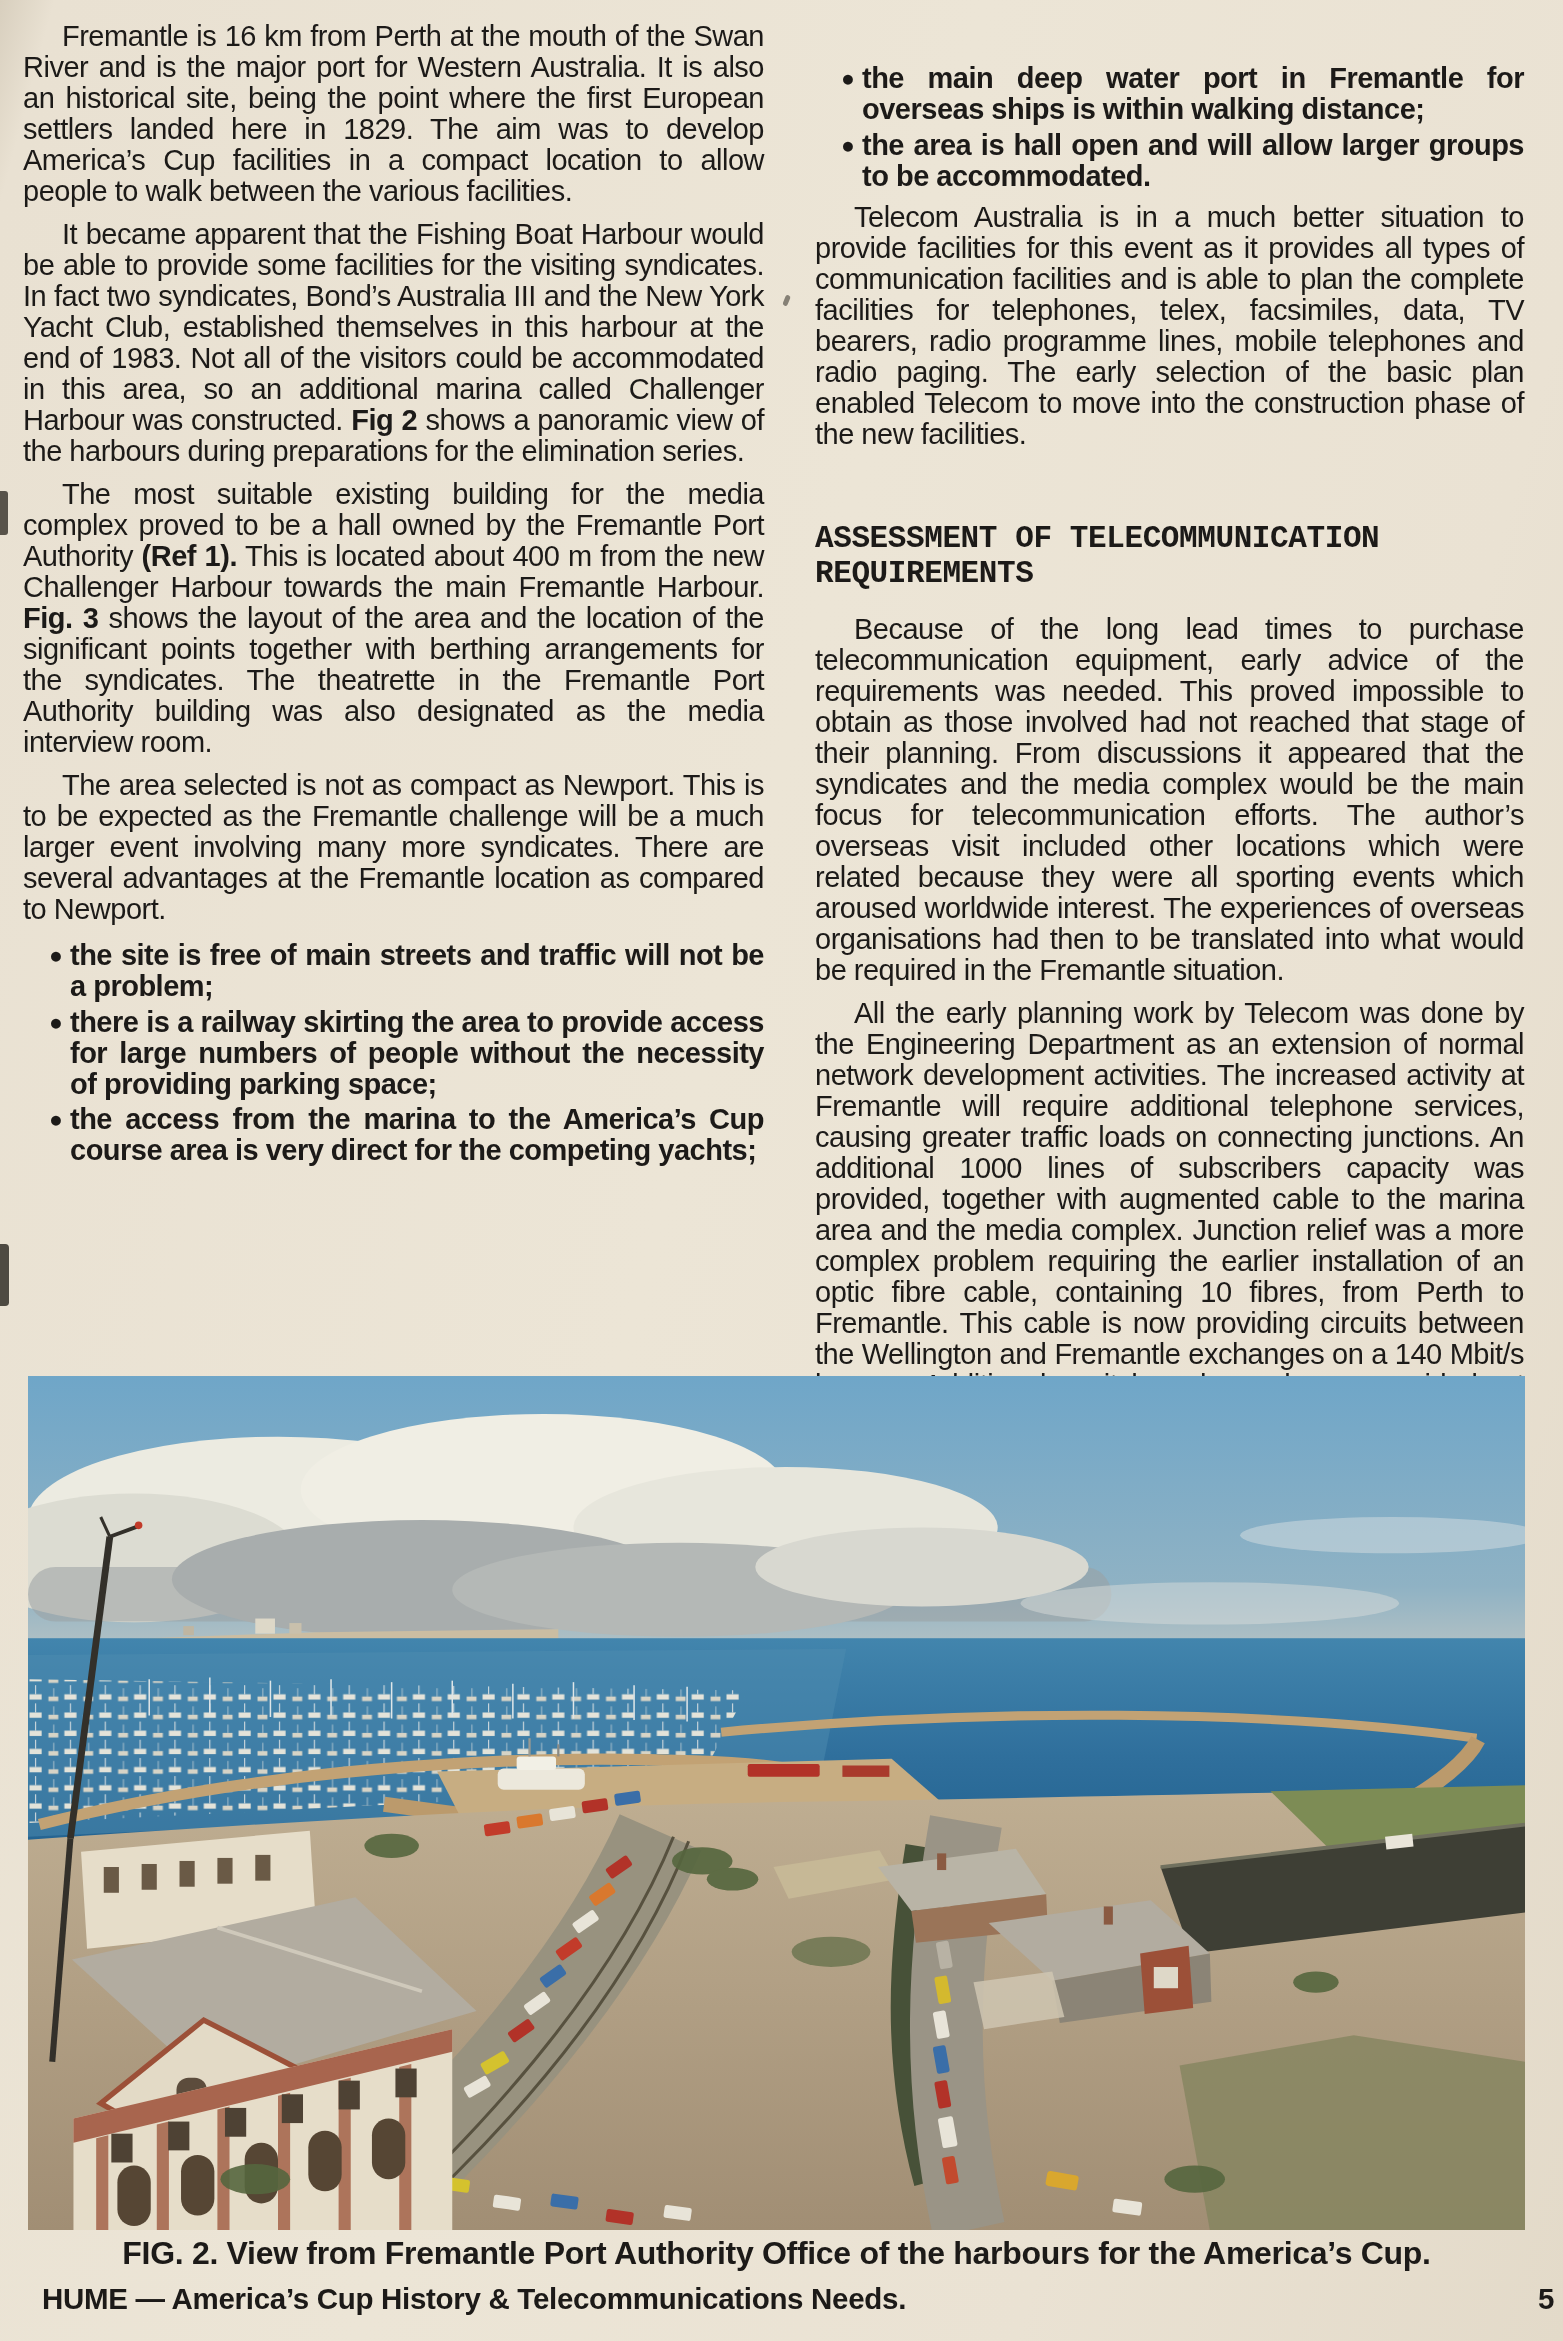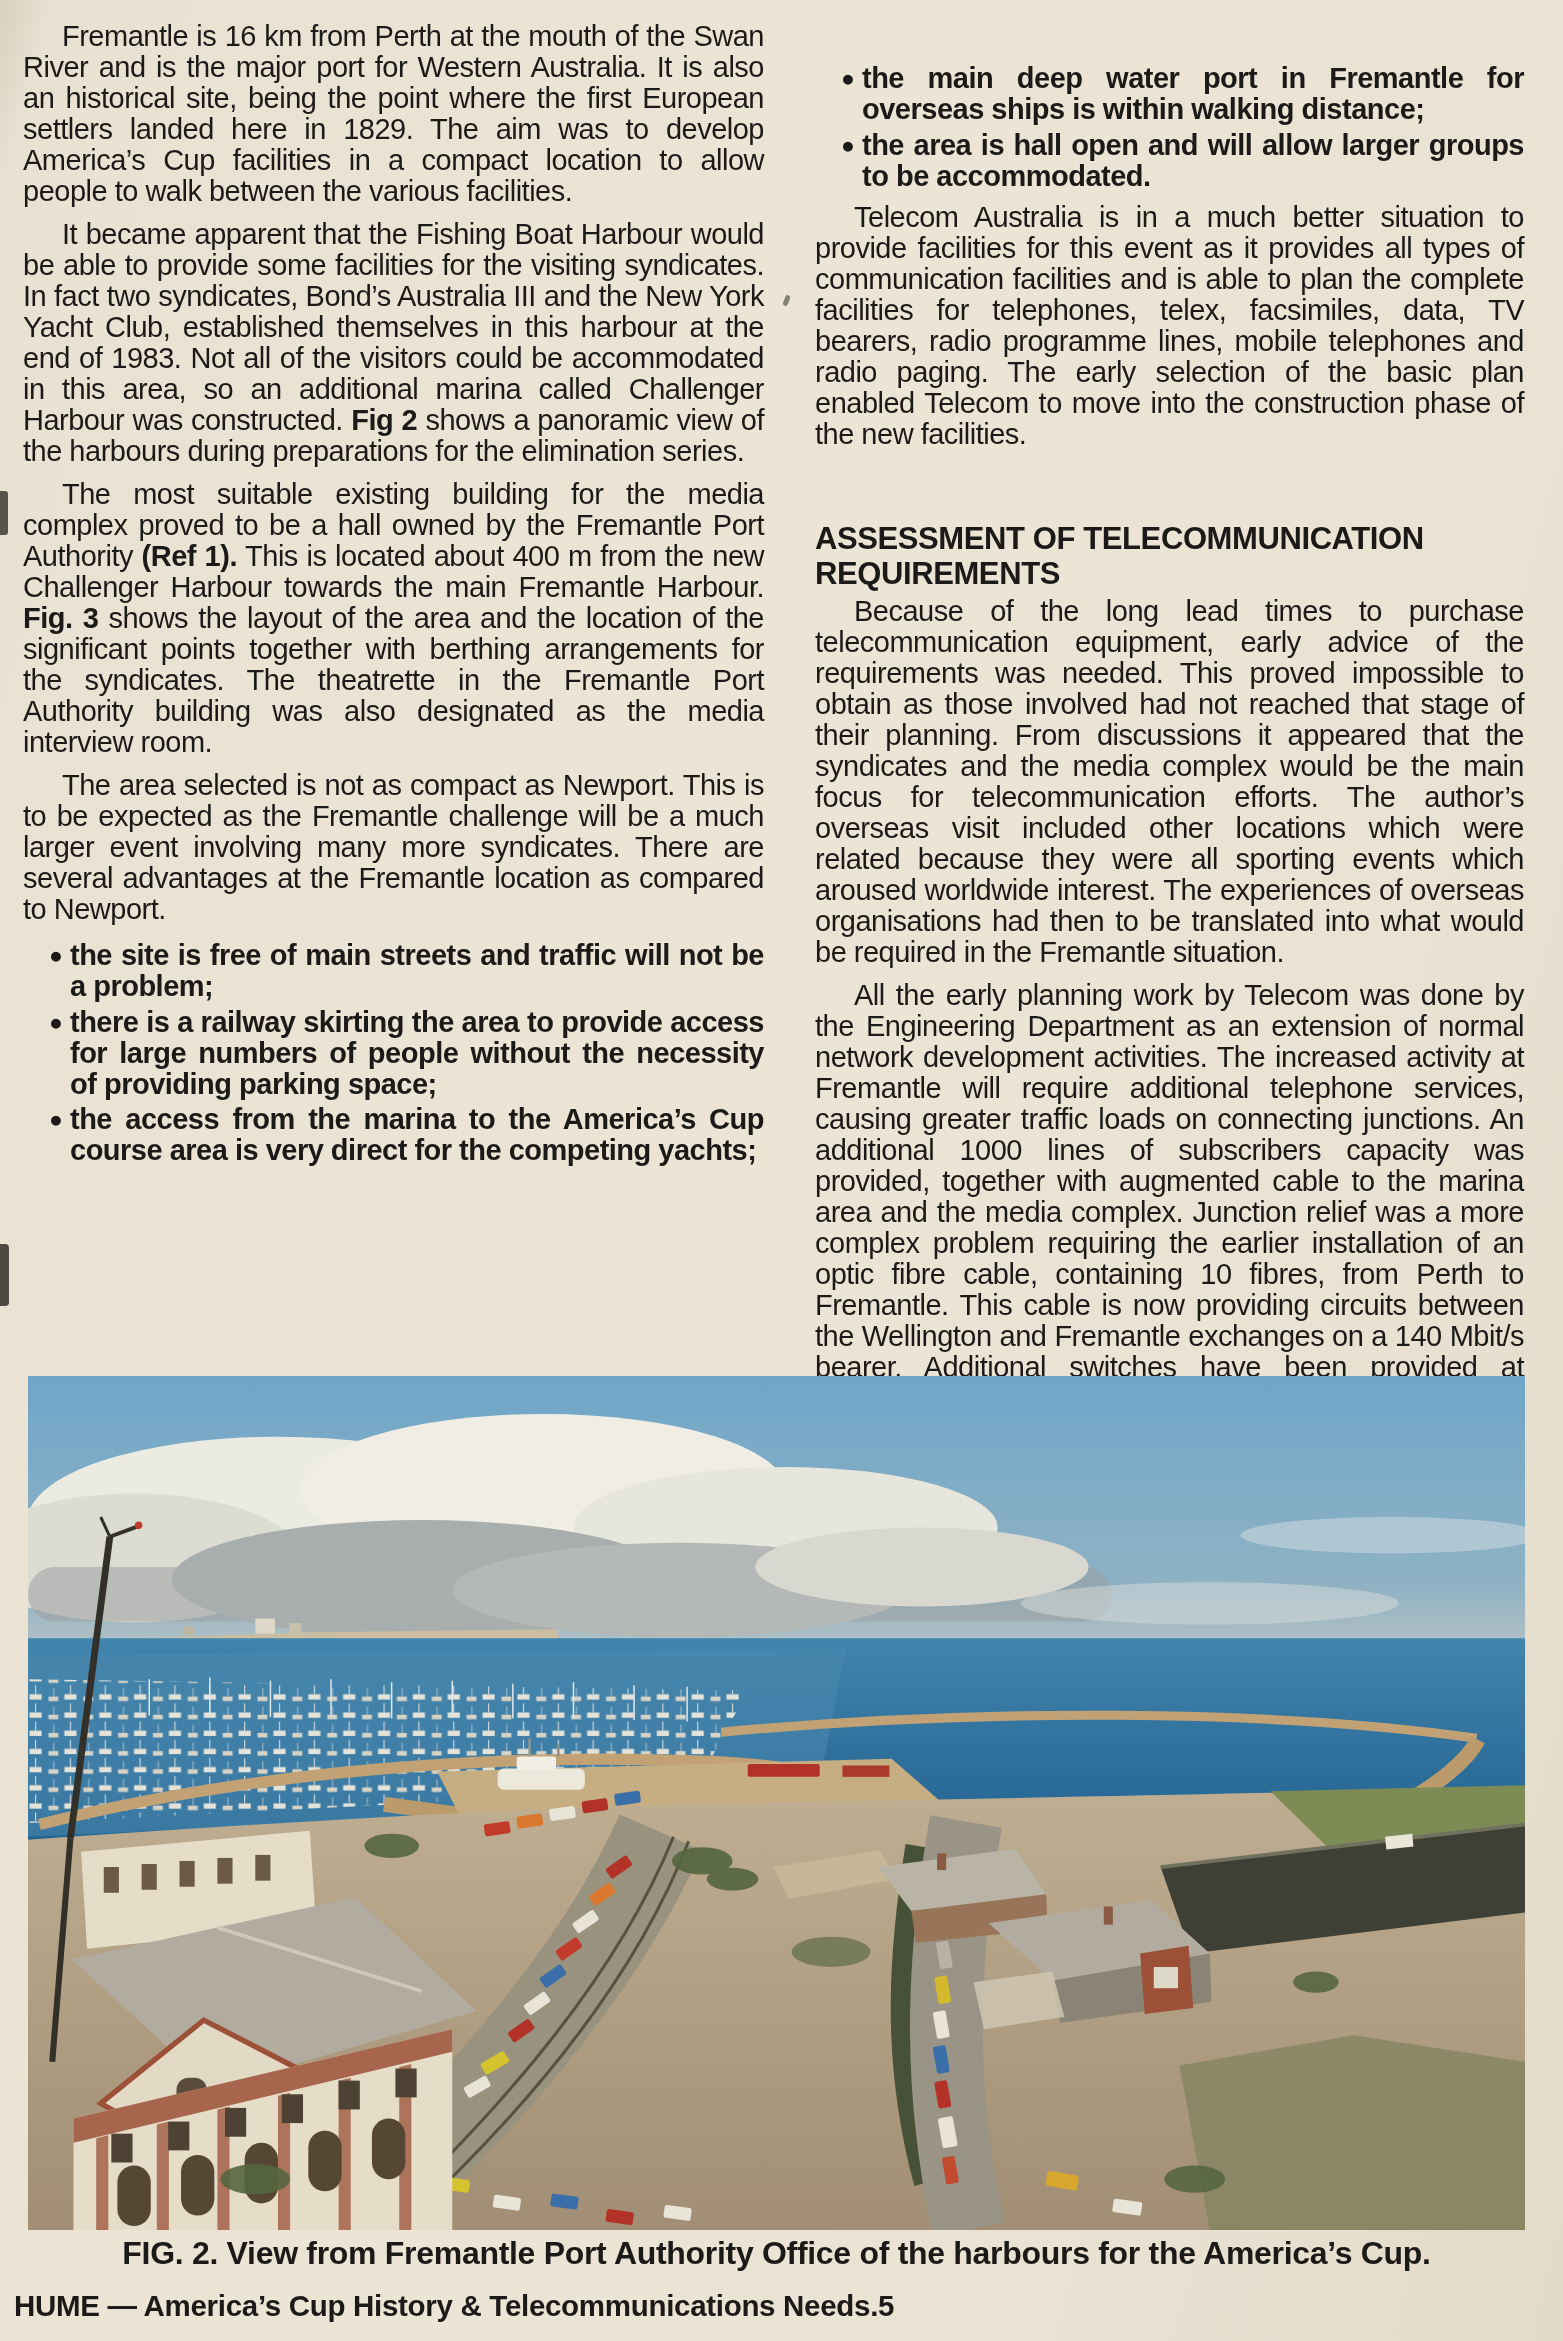--- a/index.html
+++ b/index.html
@@ -17,32 +17,32 @@
     background:linear-gradient(105deg,#d8cfbe 0,#e9e1d2 2.5%,#ece5d6 45%,#eae2d3 75%,#e3dac9 100%);
     position:relative; overflow:hidden;
   }
   .col{position:absolute; top:21px; z-index:1; font-size:29px; line-height:31px; letter-spacing:-0.5px;}
   .col-left{left:23px; width:741px;}
   .col-right{left:815px; width:709px; padding-top:42px;}
   .para{text-align:justify; text-indent:39px; margin-bottom:12px;}
   .para.noindent{text-indent:0;}
   .b{font-weight:bold;}
   .heading{font-weight:bold; font-size:31px; line-height:35px; letter-spacing:-0.4px; margin:26px 0 18px;}
-  .col-right .heading{margin-top:71px; margin-bottom:5px;}
+  .col-right .heading{margin-top:71px; margin-bottom:23px;font-family:Liberation Mono, monospace;}
   .bullets{margin-top:15px;}
   .bullet{display:flex; margin-bottom:4.5px;}
   .dot{flex:none; width:21px; margin-left:26px; font-size:23px; line-height:31px;}
   .btxt{flex:1; text-align:justify;font-weight:bold;}
   .photo{position:absolute; left:28px; top:1376px; width:1497px; height:854px; z-index:2; background:#7fa8c2; overflow:hidden;}
   .photo svg{display:block;}
   .caption{position:absolute; left:28px; top:2235px; width:1497px; z-index:3;
     text-align:center; font-weight:bold; font-size:32px; letter-spacing:-0.3px;}
-  .footer{position:absolute; left:14px; top:2282px; width:1512px; z-index:3;
-    display:flex; align-items:flex-start;
-    font-weight:bold; font-size:29.5px; letter-spacing:-0.3px;margin-top:7px;}
+  .footer{position:absolute; left:42px; top:2282px; width:1512px; z-index:3;
+    display:flex; justify-content:space-between; align-items:flex-start;
+    font-weight:bold; font-size:29.5px; letter-spacing:-0.3px;}
   .artifact{position:absolute; background:#332f28; z-index:4;}
   .artifact.a1{left:0; top:491px; width:7.6px; height:44px; opacity:.8; border-radius:0 3px 3px 0;}
   .artifact.a2{left:0; top:1244px; width:9px; height:62px; opacity:.85; border-radius:0 3.8px 3.8px 0;}
   .artifact.a3{left:784px; top:295px; width:5.3px; height:11.4px; opacity:.55; transform:rotate(22deg); border-radius:2.3px;}
 </style>
 </head>
 <body>
 
 <div class="page">
 

